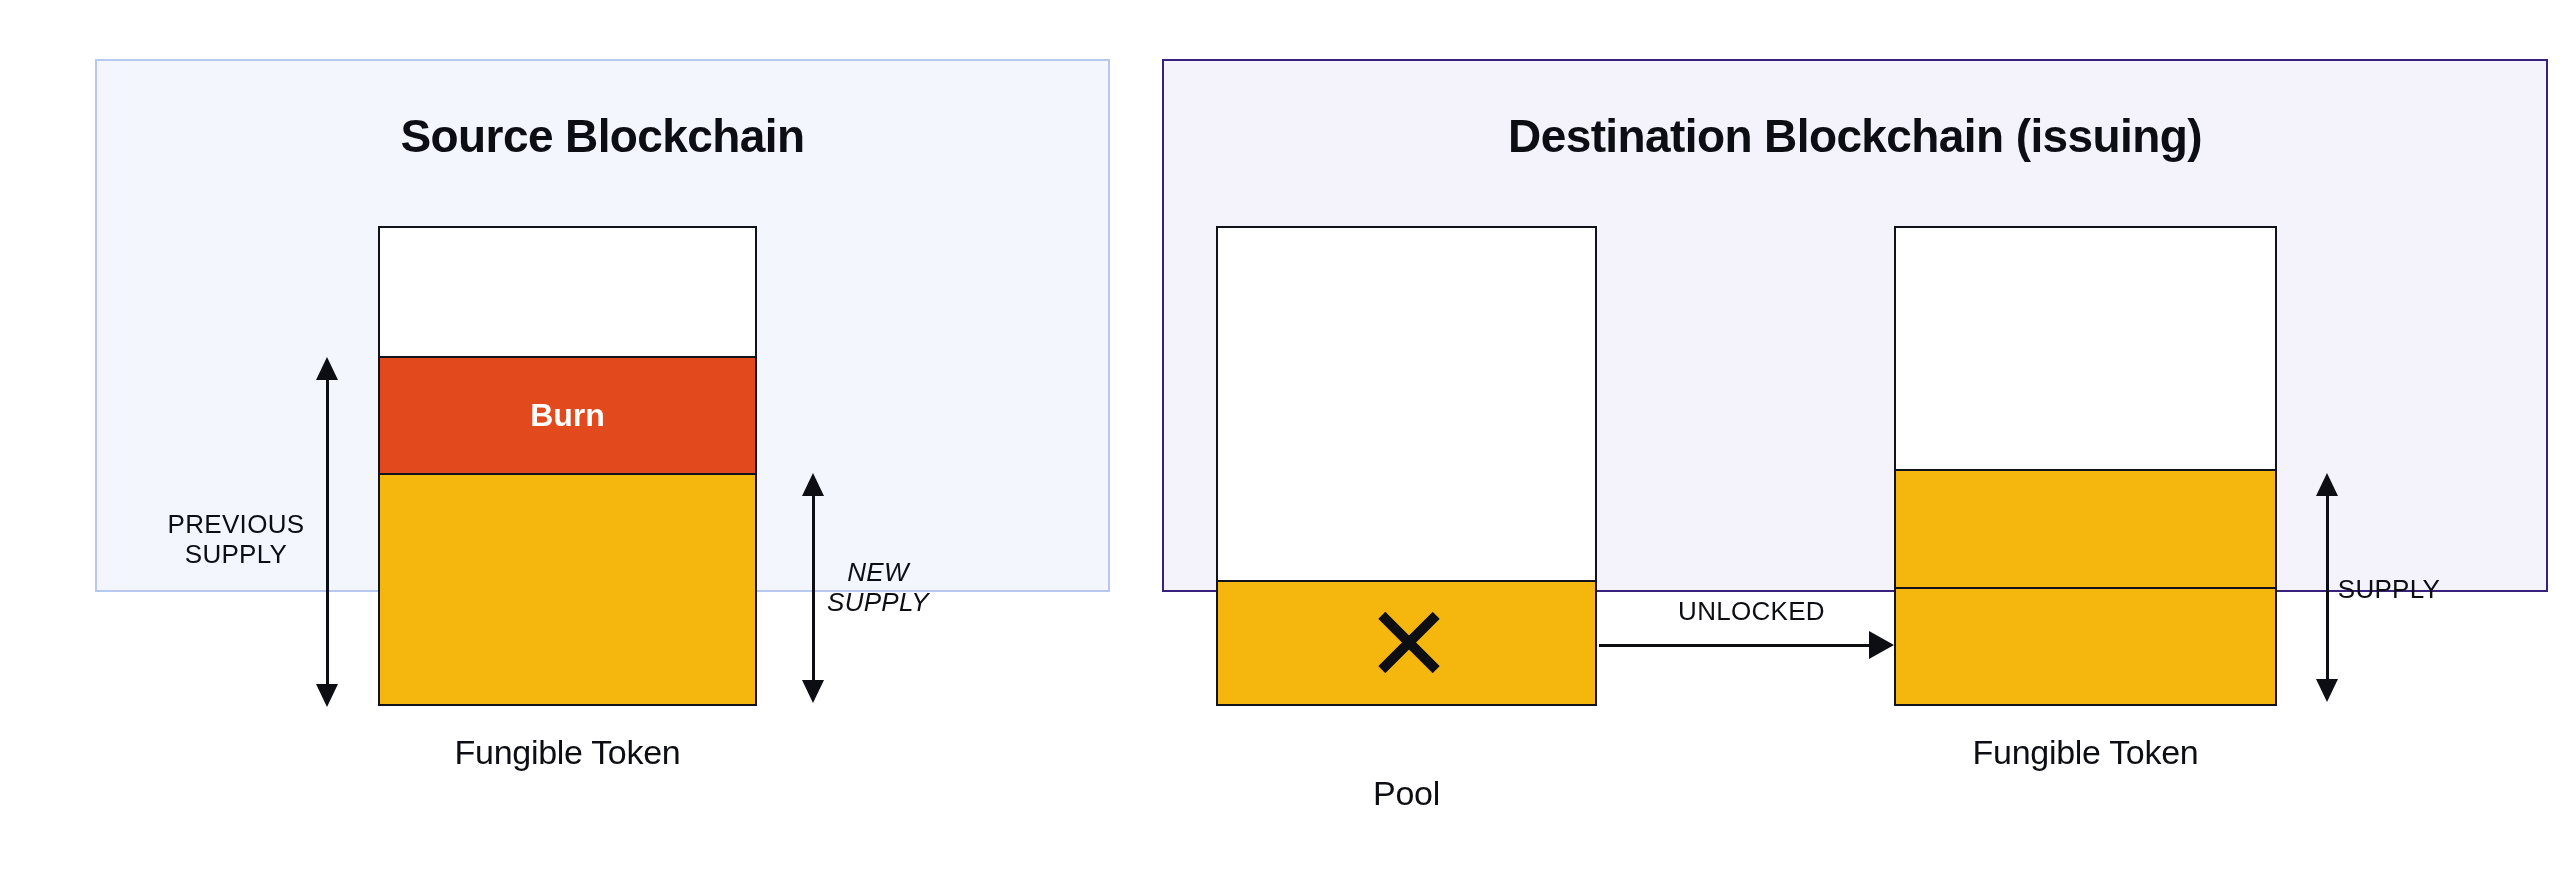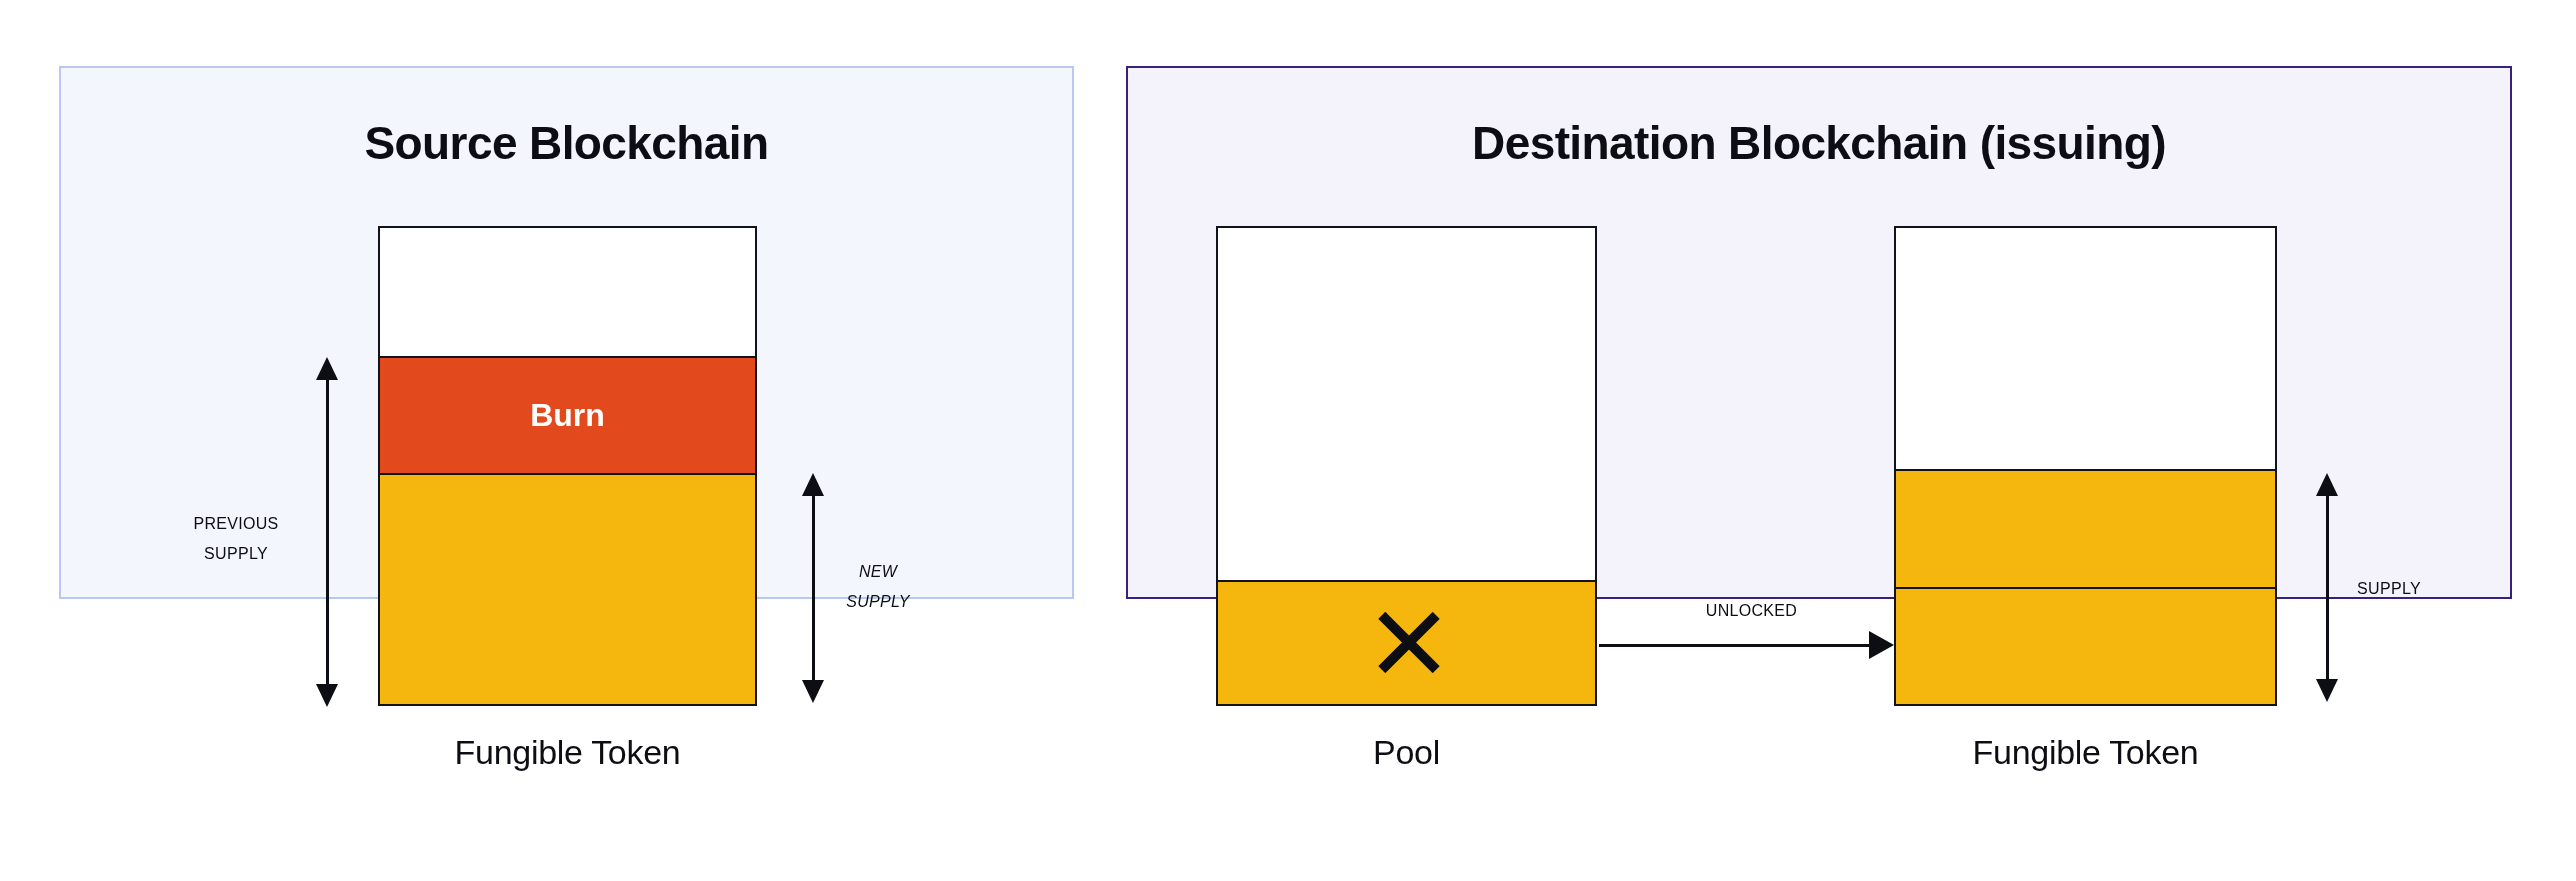--- a/index.html
+++ b/index.html
@@ -15,21 +15,21 @@
     --canvas-bg: #FFFFFF;
   }
   * { margin: 0; padding: 0; box-sizing: border-box; }
   html, body { background: var(--canvas-bg); }
   body {
     width: 2576px; height: 881px;
     position: relative; overflow: hidden;
     font-family: "Liberation Sans", "DejaVu Sans", sans-serif;
     color: var(--ink);
   }
-  .panel { position: absolute; top: 66px; height: 533px; }
+  .panel { position: absolute; top: 59px; height: 533px; margin-left: 36px; }
   .panel.source {
     left: 59px; width: 1015px;
     background: var(--source-panel-bg);
     border: 2.2px solid var(--source-panel-border);
   }
   .panel.destination {
     left: 1126px; width: 1386px;
     background: var(--destination-panel-bg);
     border: 2.8px solid var(--destination-panel-border);
   }
@@ -59,21 +59,21 @@
   }
   .bar-caption {
     position: absolute; top: 733px;
     text-align: center;
     font-size: 34px; font-weight: 400; letter-spacing: -0.3px;
     color: var(--ink);
   }
   .small-label {
     position: absolute;
     text-align: center;
-    font-size: 16px; font-weight: 500; letter-spacing: 0.3px;
+    font-size: 26px; font-weight: 500; letter-spacing: 0.3px;
     line-height: 30px;
     color: var(--ink);
     text-transform: uppercase;
   }
   
   .v-arrow { position: absolute; width: 22px; }
   .v-arrow .shaft {
     position: absolute; left: 9.5px; top: 7.8px; bottom: 7.8px;
     width: 3.3px; background: var(--ink);
   }
@@ -171,15 +171,15 @@
   <div class="seg yellow divided" style="height:117px;"></div>
 </div>
 
 <div class="v-arrow" style="left:2316px; top:473px; height:229px;">
   <div class="head-up"></div>
   <div class="shaft"></div>
   <div class="head-down"></div>
 </div>
 <div class="small-label" style="left:2322px; top:574px; width:134px;">SUPPLY</div>
 
-<div class="bar-caption" style="left:1216px; width:381px;">Pool</div>
+<div class="bar-caption" style="left:1216px; width:381px;margin-top:41px;">Pool</div>
 <div class="bar-caption" style="left:1894px; width:383px;">Fungible Token</div>
 
 
 </body></html>

